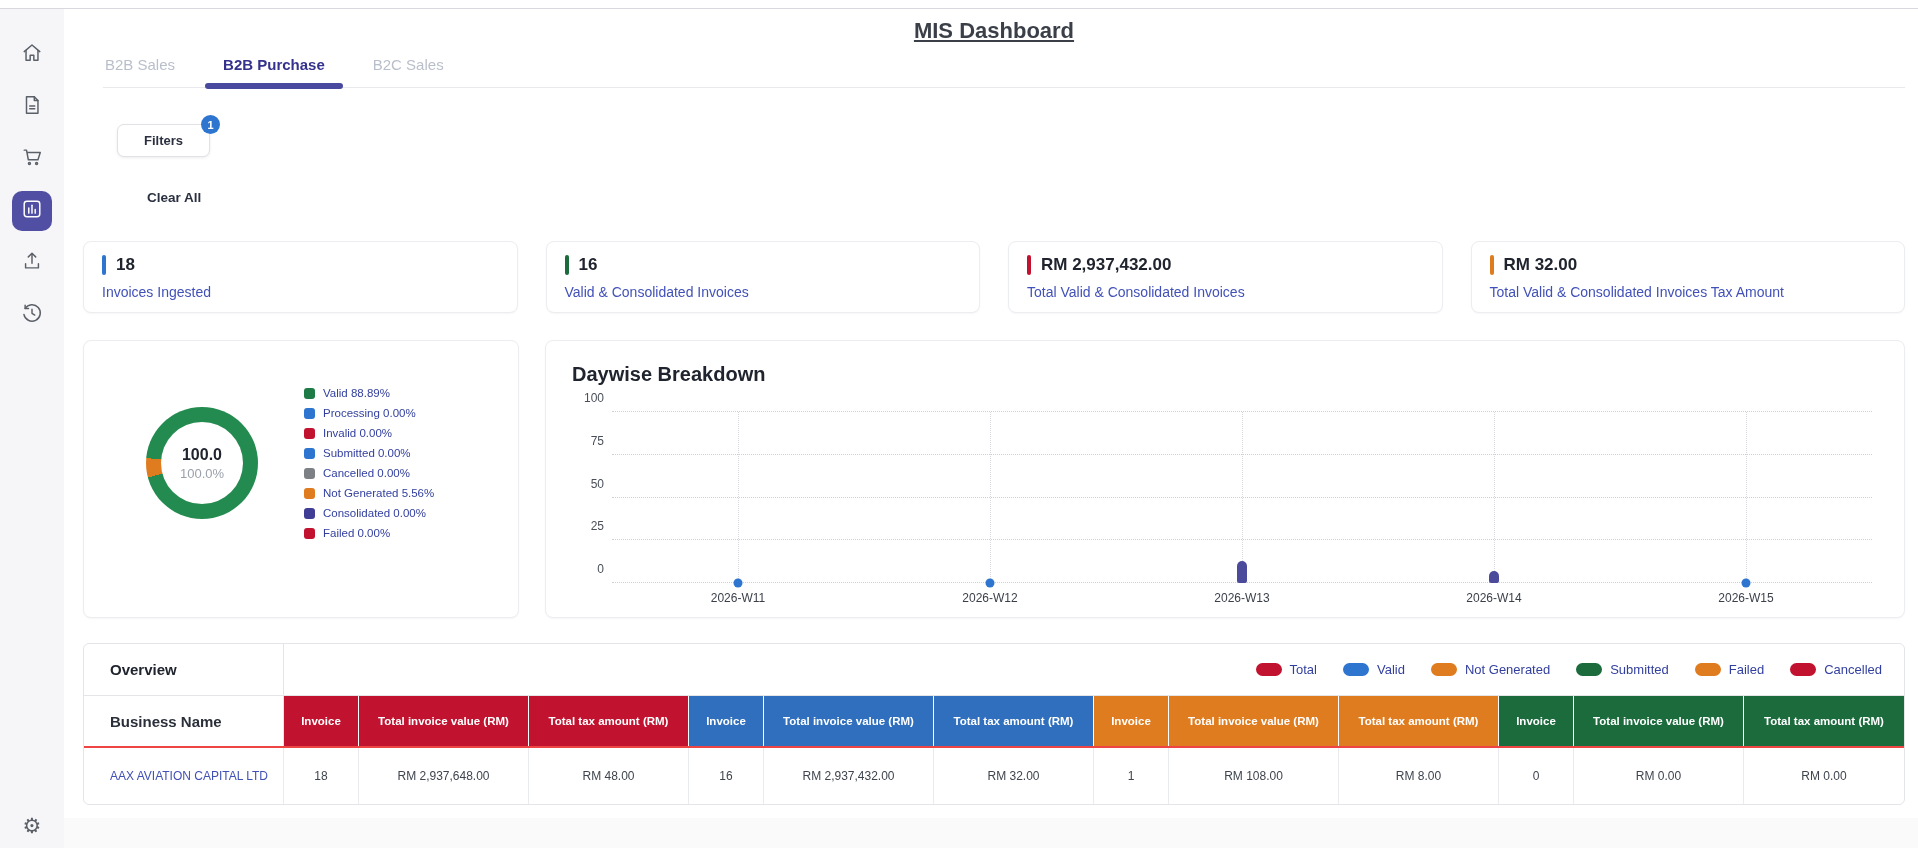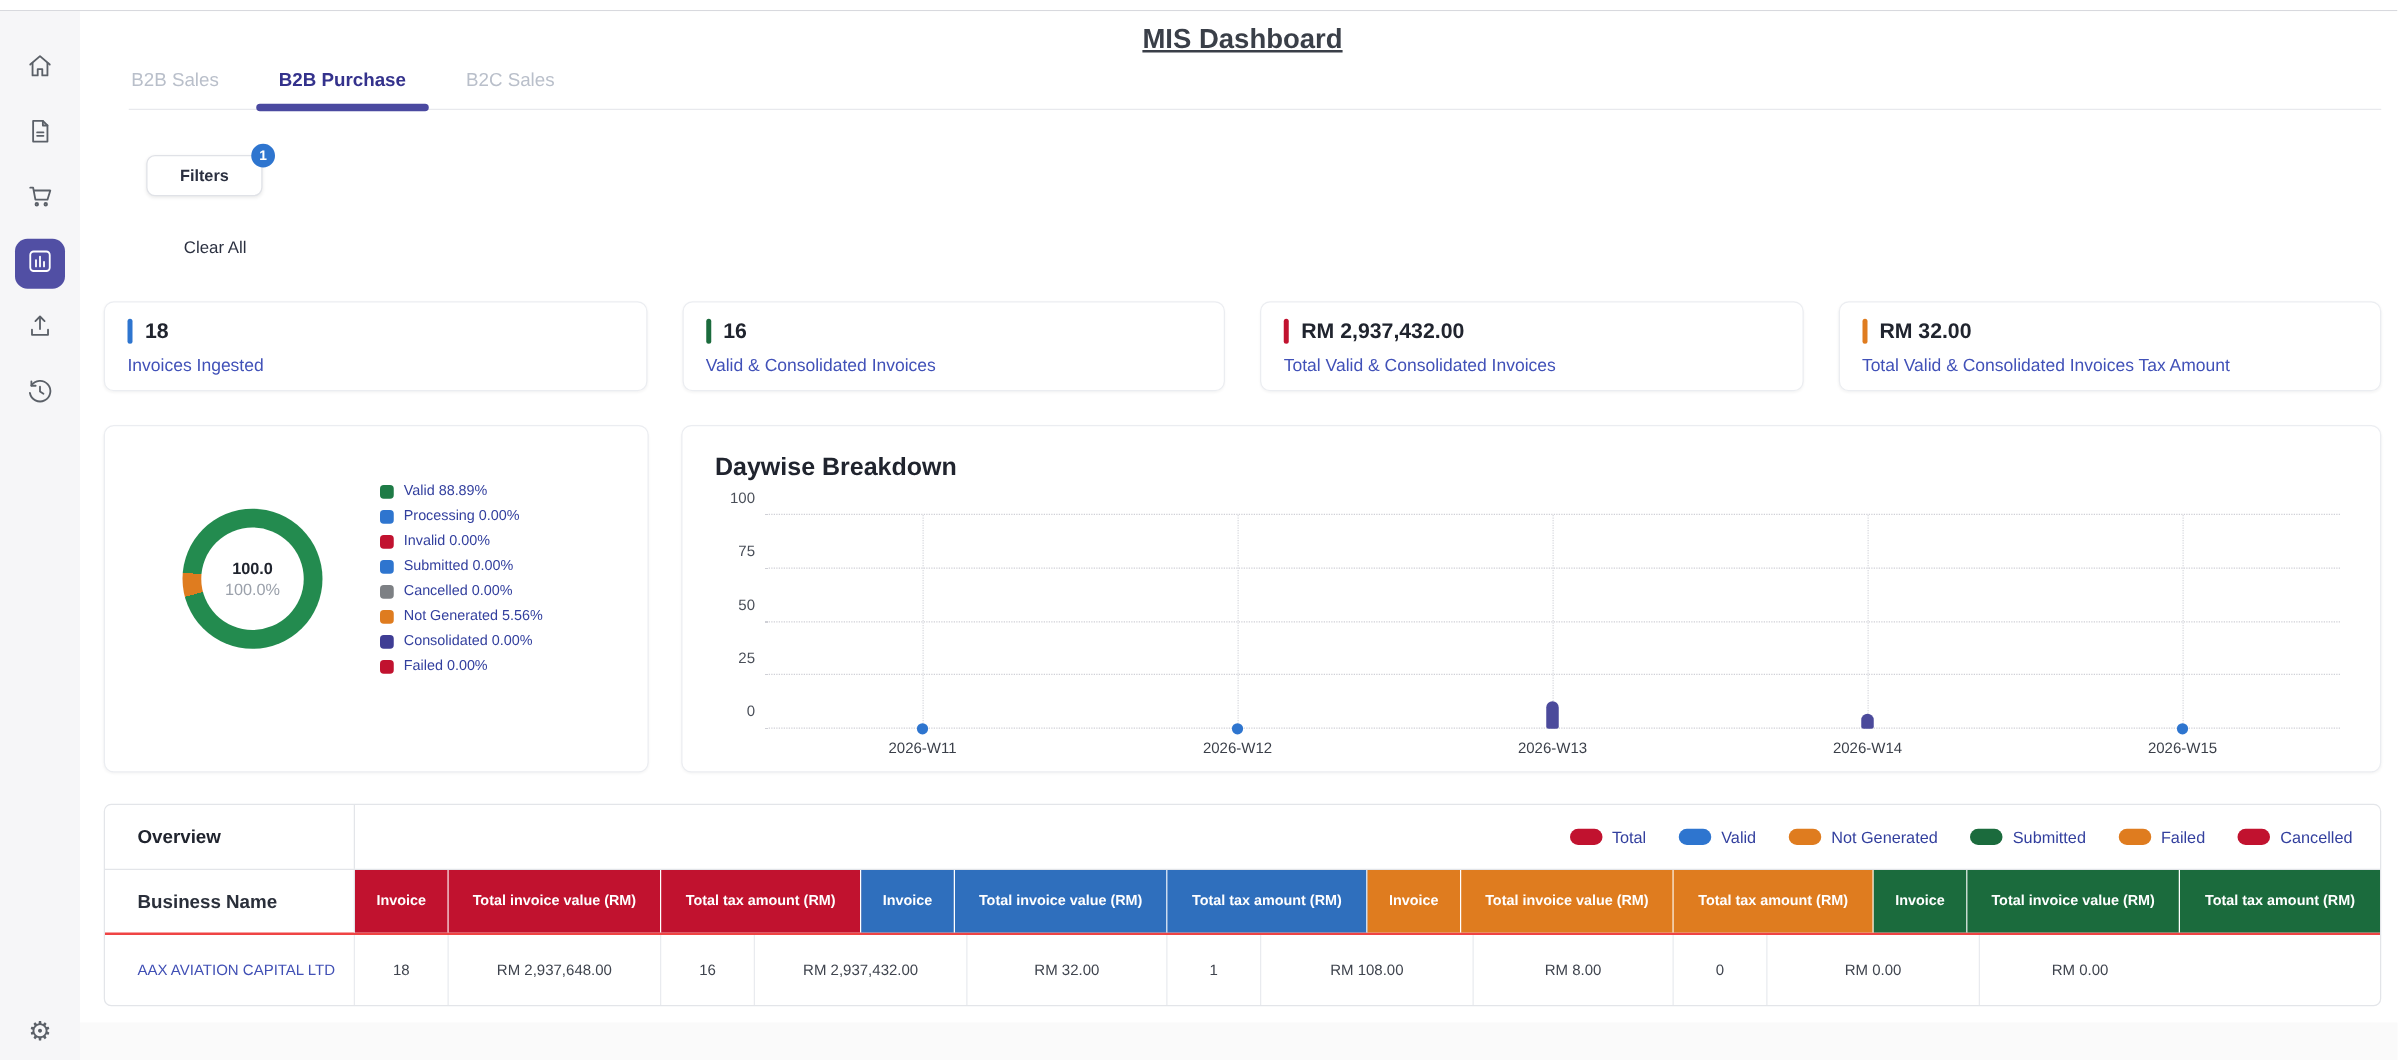--- a/index.html
+++ b/index.html
@@ -42,21 +42,21 @@
     padding:8px 26px; font-size:13px; font-weight:700; color:#2b3040; cursor:pointer;
     box-shadow:0 1px 3px rgba(0,0,0,0.08); font-family:"Liberation Sans",sans-serif; }
   .filters-badge { position:absolute; top:-9px; right:-10px; width:19px; height:19px;
     border-radius:50%; background:#2e75cf; color:#fff; font-size:11px; font-weight:700;
     display:flex; align-items:center; justify-content:center; }
 
   .chip-row { margin:24px 0 0 34px; display:flex; align-items:center; height:32px; }
   .chip { display:flex; align-items:center; border:1px solid #d9dce2; border-radius:16px;
     height:32px; padding:0 14px; font-size:13.5px; color:#2b3040; cursor:pointer; background:#fff; }
   .chip-x { margin-left:10px; font-size:14px; color:#4a4f59; cursor:pointer; line-height:1; }
-  .clear-all { margin-left:30px; font-size:13.5px; font-weight:400; color:#2b3040; cursor:pointer; }
+  .clear-all { margin-left:30px; font-size:13.5px; font-weight:700; color:#2b3040; cursor:pointer; }
 
   
   .cards-row { display:flex; gap:28px; margin-top:28px; }
   .stat-card { flex:1; background:#fff; border:1px solid #ebedf1; border-radius:8px;
     padding:13px 18px 14px 18px; box-shadow:0 1px 2px rgba(0,0,0,0.04); height:72px; }
   .stat-value-row { display:flex; align-items:center; }
   .stat-accent { width:4px; height:20px; border-radius:2px; margin-right:10px; }
   .stat-value { font-size:17px; font-weight:700; color:#20242e; }
   .stat-label { margin-top:9px; font-size:14px; color:#4151b8; }
 
@@ -65,21 +65,21 @@
   .panel { background:#fff; border:1px solid #ebedf1; border-radius:8px;
     box-shadow:0 1px 2px rgba(0,0,0,0.04); padding:22px 26px; }
   .status-panel { width:436px; flex:0 0 436px; }
   .panel-title { font-size:20px; font-weight:700; color:#20242e; }
   .status-body { display:flex; margin-top:24px; align-items:center; }
   .donut-wrap { margin-left:36px; position:relative; width:112px; height:112px; }
   .donut-ring { width:112px; height:112px; border-radius:50%; position:relative; }
   .donut-ring::after { content:""; position:absolute; inset:15px; background:#fff; border-radius:50%; }
   .donut-center { position:absolute; inset:0; display:flex; flex-direction:column;
     align-items:center; justify-content:center; z-index:2; }
-  .donut-center .v { font-size:13px; font-weight:700; color:#20242e; }
+  .donut-center .v { font-size:16px; font-weight:700; color:#20242e; }
   .donut-center .p { font-size:13px; color:#9ba1ab; margin-top:2px; }
   .status-legend { margin-left:46px; display:flex; flex-direction:column; gap:8px; }
   .leg-item { display:flex; align-items:center; }
   .leg-swatch { width:11px; height:11px; border-radius:3px; margin-right:8px; flex:0 0 11px; }
   .leg-label { font-size:11.5px; color:#323f9e; white-space:nowrap; }
 
   .daywise-panel { flex:1; position:relative; }
   .plot { position:relative; height:171px; margin:26px 6px 0 40px; }
   .gridline-h { position:absolute; left:0; right:0; border-top:1px dotted #cfd0d6; }
   .gridline-v { position:absolute; top:0; bottom:0; border-left:1px dotted #d8d9de; }
@@ -347,20 +347,21 @@
             <div class="hdr-cell c-val" style="background-color: rgb(223, 124, 31);">Total invoice value (RM)</div>
             <div class="hdr-cell c-tax" style="background-color: rgb(223, 124, 31);">Total tax amount (RM)</div>
             <div class="hdr-cell c-inv" style="background-color: rgb(27, 107, 61);">Invoice</div>
             <div class="hdr-cell c-val" style="background-color: rgb(27, 107, 61);">Total invoice value (RM)</div>
             <div class="hdr-cell c-tax" style="background-color: rgb(27, 107, 61);">Total tax amount (RM)</div>
           </div>
         <div class="t-row t-row3">
           <div class="bn-data">AAX AVIATION CAPITAL LTD</div>
         <div class="data-cell c-inv">18</div>
             <div class="data-cell c-val">RM 2,937,648.00</div>
+            <div class="data-cell c-tax">RM 48.00</div>
             <div class="data-cell c-inv">16</div>
             <div class="data-cell c-val">RM 2,937,432.00</div>
             <div class="data-cell c-tax">RM 32.00</div>
             <div class="data-cell c-inv">1</div>
             <div class="data-cell c-val">RM 108.00</div>
             <div class="data-cell c-tax">RM 8.00</div>
             <div class="data-cell c-inv">0</div>
             <div class="data-cell c-val">RM 0.00</div>
             <div class="data-cell c-tax">RM 0.00</div>
           </div>

